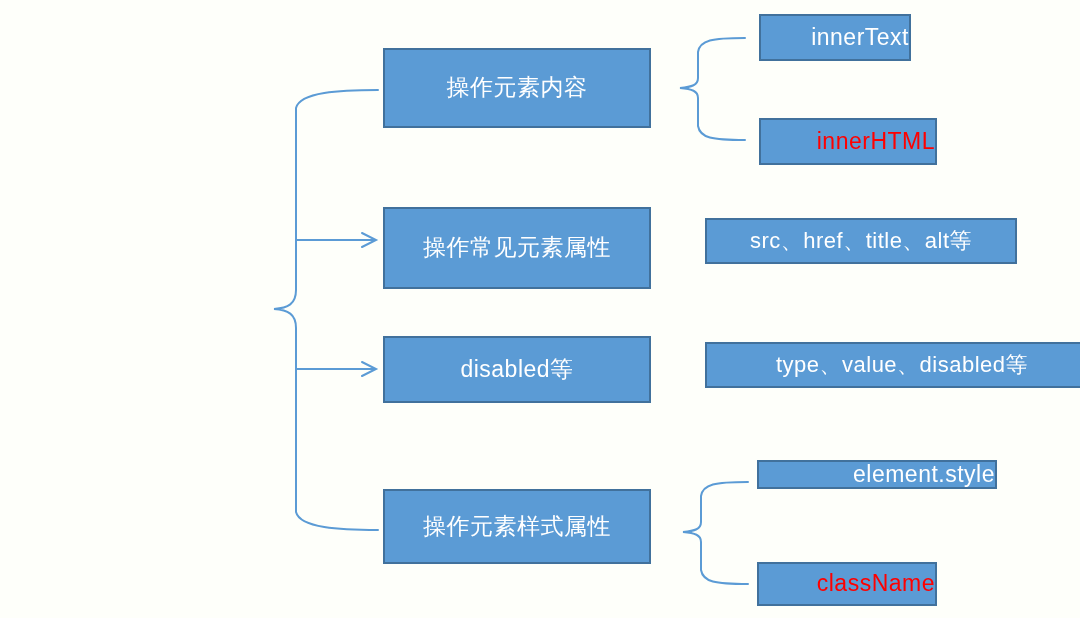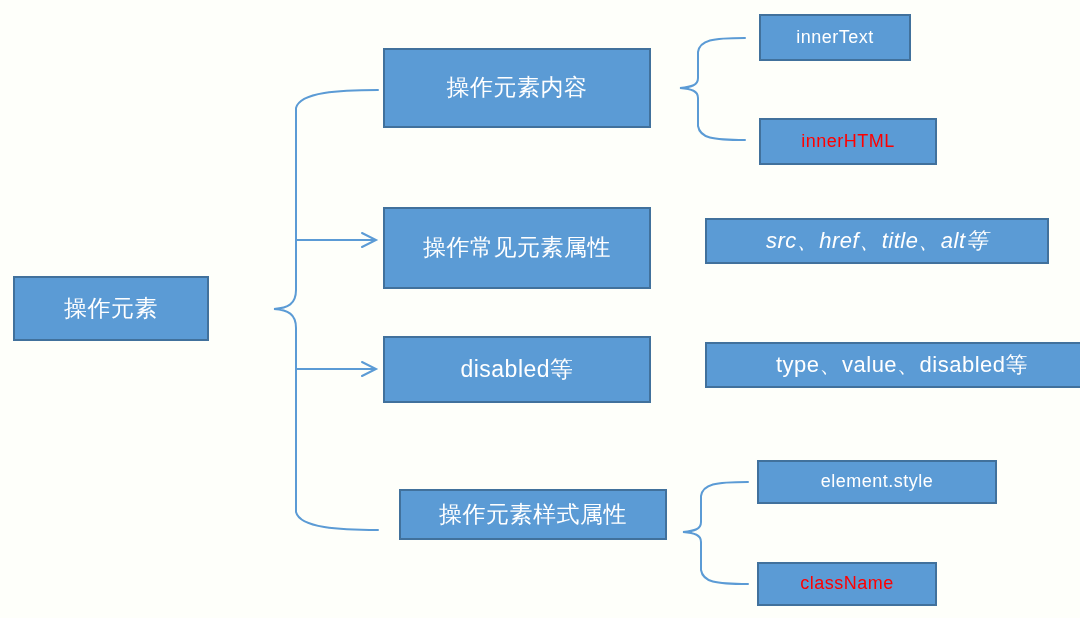--- a/index.html
+++ b/index.html
@@ -41,21 +41,22 @@
     letter-spacing: 0.5px;
     white-space: nowrap;
   }
   .node.red-text {
     color: #ff0000;
   }
   .node.cjk {
     font-size: 23px;
   }
   .node.latin {
-    font-size: 18px;
+    font-size: 23px;
+    justify-content: flex-end;
   }
   .node.latin-small {
     font-size: 22px;
   }
 </style>
 </head>
 <body>
 
 <div id="diagram">
 
@@ -87,57 +88,54 @@
       <path d="M 748 482
                C 715 482 703 484 701 496
                L 701 522
                C 701 529 695 531 683 532
                C 695 533 701 535 701 542
                L 701 570
                C 703 582 715 584 748 584"></path>
     </g>
   </svg>
 
-  <div class="node cjk" style="left:13px; top:276px; width:196px; height:65px;">
-    <span>操作元素</span>
-  </div>
 
   <div class="node cjk" style="left:383px; top:48px; width:268px; height:80px;text-align:right;">
     <span>操作元素内容</span>
   </div>
 
   <div class="node latin" style="left:759px; top:14px; width:152px; height:47px;">
     <span>innerText</span>
   </div>
 
   <div class="node latin red-text" style="left:759px; top:118px; width:178px; height:47px;">
     <span>innerHTML</span>
   </div>
 
   <div class="node cjk" style="left:383px; top:207px; width:268px; height:82px;">
     <span>操作常见元素属性</span>
   </div>
 
-  <div class="node latin-small" style="left:705px; top:218px; width:344px; height:46px;font-style:italic;">
+  <div class="node latin-small" style="left:705px; top:218px; width:312px; height:46px;">
     <span>src、href、title、alt等</span>
   </div>
 
   <div class="node cjk" style="left:383px; top:336px; width:268px; height:67px;">
     <span>disabled等</span>
   </div>
 
   <div class="node latin-small" style="left:705px; top:342px; width:394px; height:46px;justify-content:center;">
     <span>type、value、disabled等</span>
   </div>
 
-  <div class="node cjk" style="left:383px; top:489px; width:268px; height:51px;margin-left:16px;">
+  <div class="node cjk" style="left:383px; top:489px; width:268px; height:75px;">
     <span>操作元素样式属性</span>
   </div>
 
-  <div class="node latin" style="left:757px; top:460px; width:240px; height:44px;">
+  <div class="node latin" style="left:757px; top:460px; width:240px; height:29px;">
     <span>element.style</span>
   </div>
 
   <div class="node latin red-text" style="left:757px; top:562px; width:180px; height:44px;">
     <span>className</span>
   </div>
 
 </div>
 
 </body></html>

